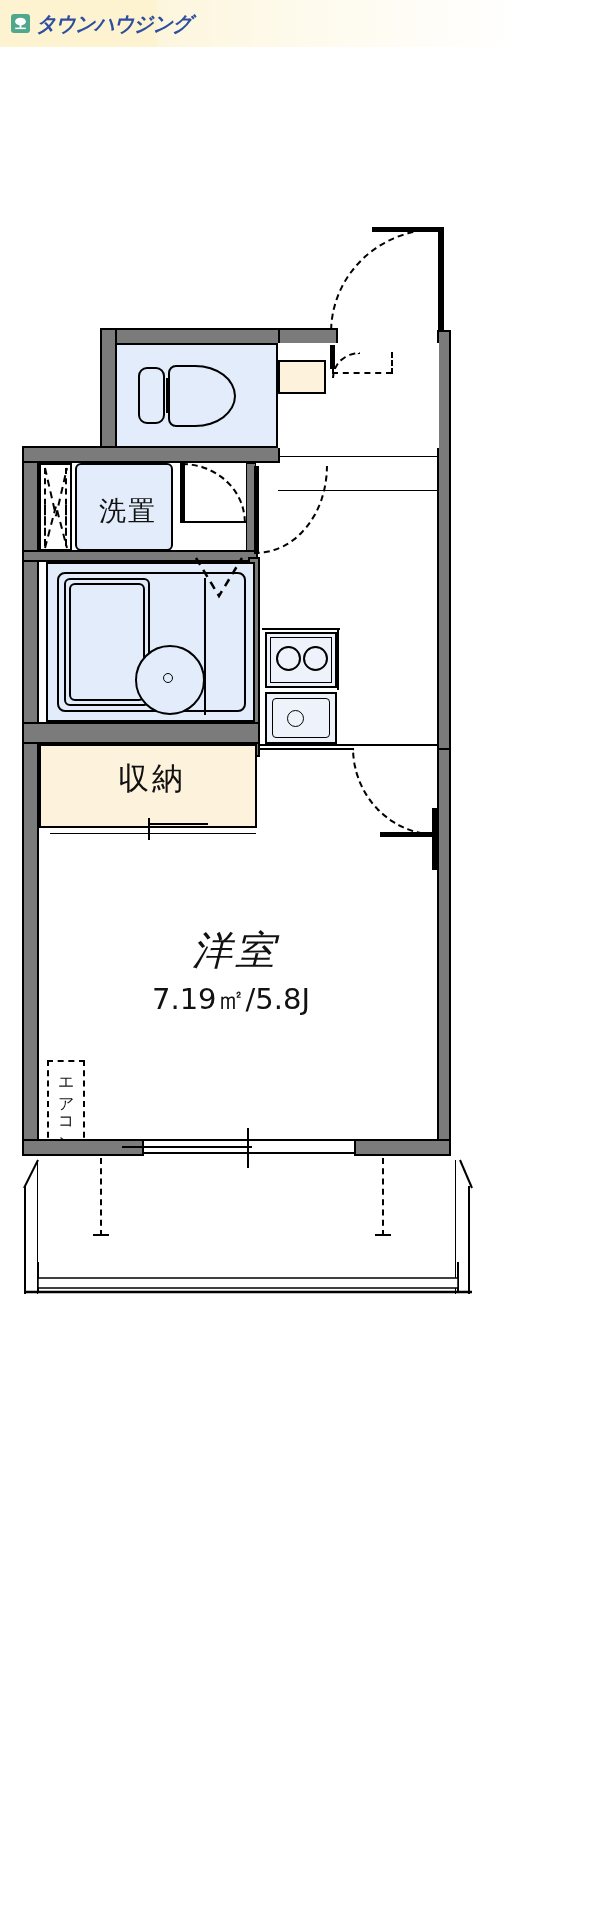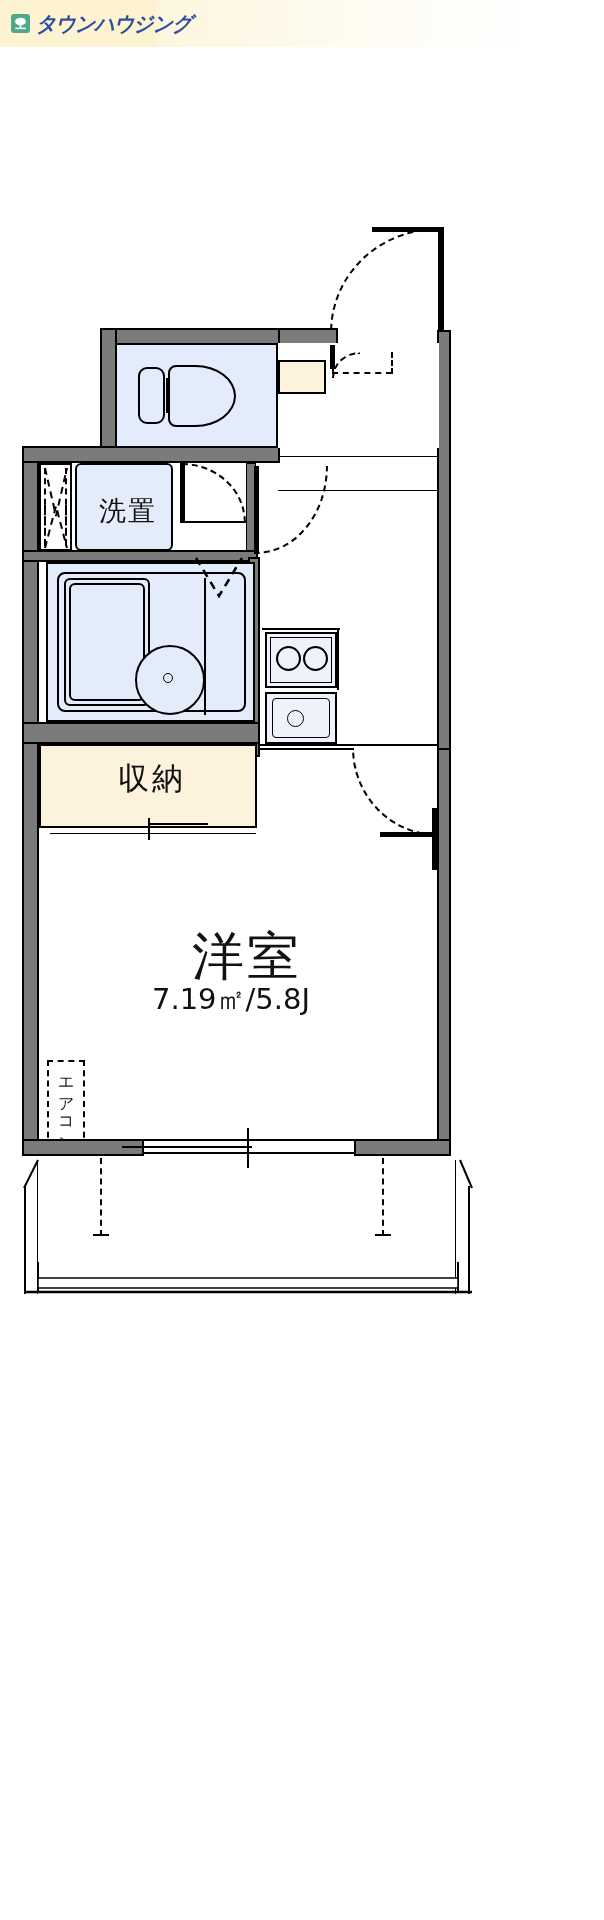--- a/index.html
+++ b/index.html
@@ -82,21 +82,21 @@
   .lineh2 { position:absolute; background:#000; height:2px; }
   .linev2 { position:absolute; background:#000; width:2px; }
 
   .label {
     position: absolute;
     color: #111;
     font-family: "DejaVu Sans", sans-serif;
     white-space: nowrap;
     line-height: 1;
   }
-  .lbl-room   { font-size: 52px; letter-spacing: 3px; }
+  .lbl-room   { font-size: 40px; letter-spacing: 3px; font-style: italic; }
   .lbl-area   { font-size: 29px; letter-spacing: 0px; }
   .lbl-wet    { font-size: 27px; letter-spacing: 2px; }
   .lbl-closet { font-size: 31px; letter-spacing: 3px; }
   .lbl-ac     { font-size: 16px; letter-spacing: 1px; line-height: 1.15; }
 
   
   .arc {
     position: absolute;
     border: 0;
     border-top: 2.5px dashed #000;

